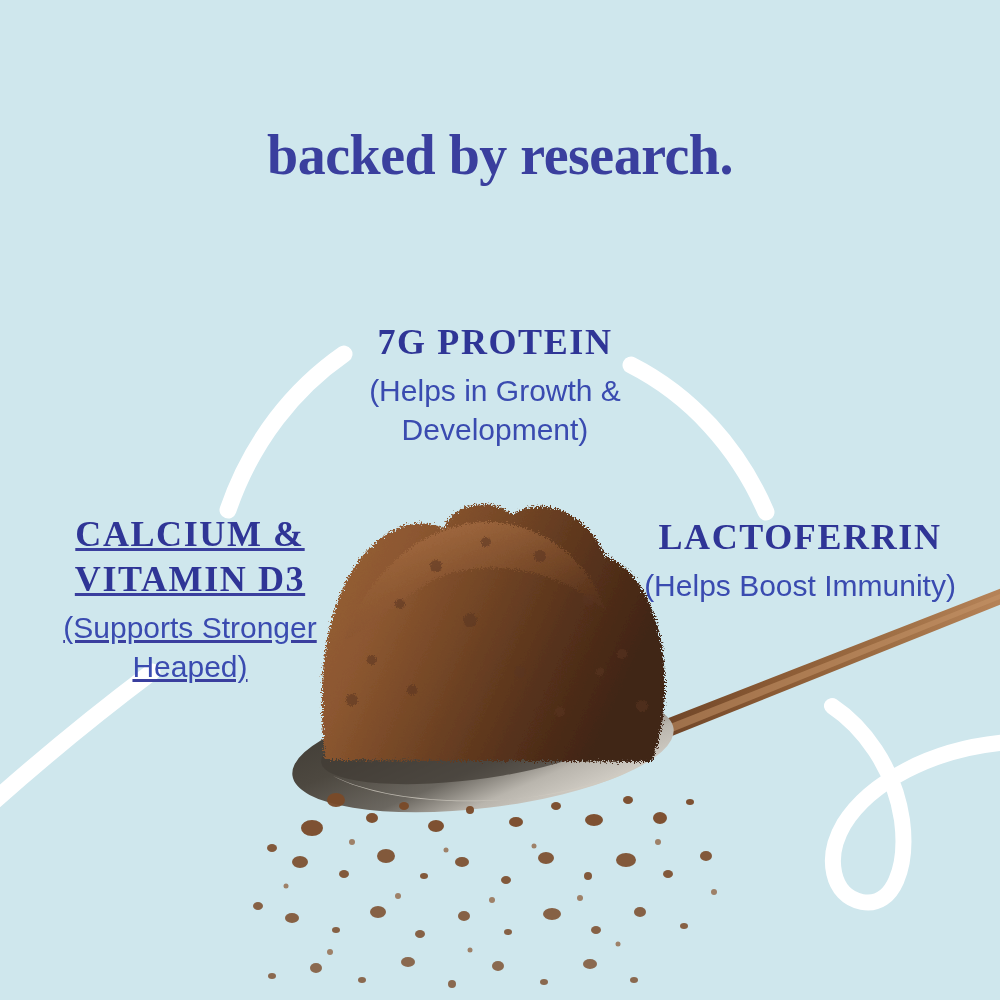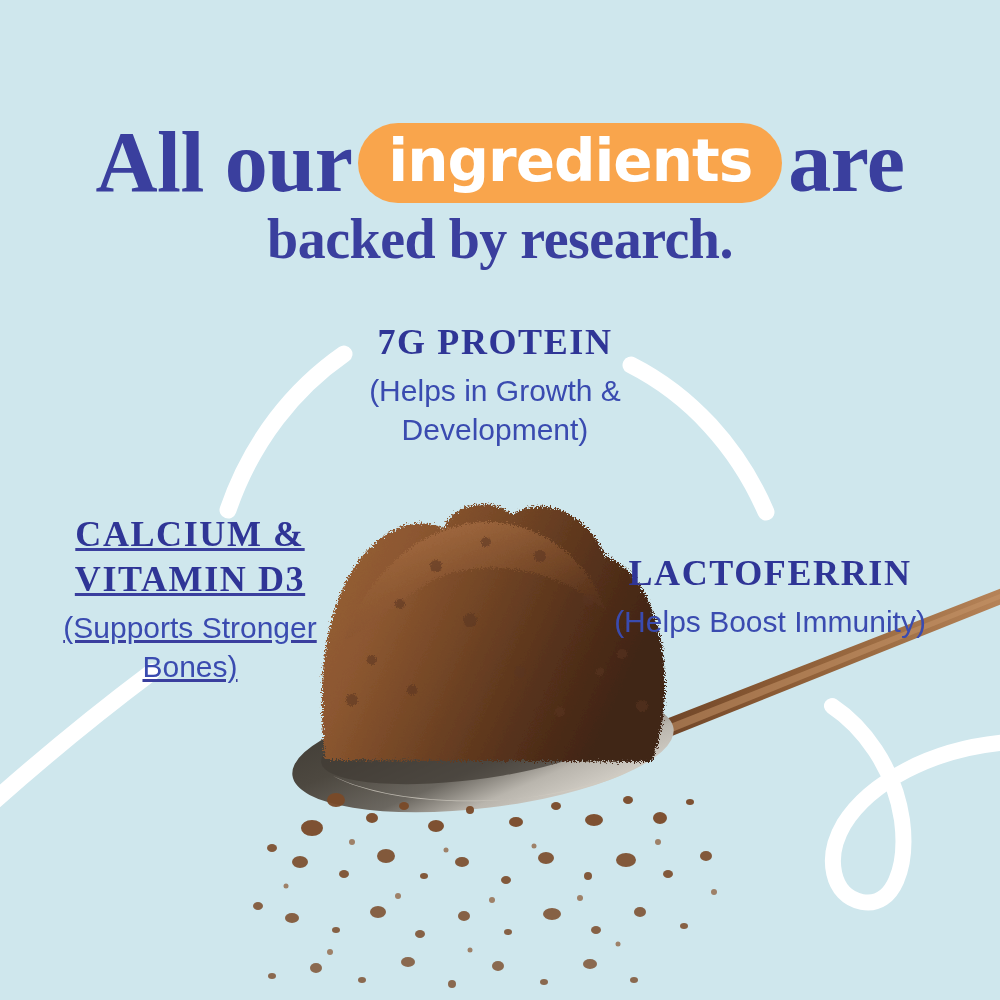--- a/index.html
+++ b/index.html
@@ -105,24 +105,23 @@
     top: 320px;
     width: 300px;
   }
   #callout-calcium {
     left: 45px;
     top: 512px;
     width: 290px;
     text-decoration: underline;
   }
   #callout-lactoferrin {
-    left: 610px;
+    left: 640px;
     top: 515px;
     width: 320px;
-    margin-top: 36px;
   }
 
   
   .photo {
     position: absolute;
     left: 0; top: 0;
     width: 1000px; height: 1000px;
     z-index: 3;
     pointer-events: none;
   }
@@ -144,21 +143,20 @@
     <g fill="none" stroke="#ffffff" stroke-linecap="round">
       <path d="M228 510 C 252 440, 295 388, 344 354" stroke-width="17"></path>
       <path d="M631 365 C 690 395, 738 447, 766 512" stroke-width="17"></path>
       <path d="M-16 810 C 40 760, 96 714, 152 672" stroke-width="17"></path>
       <path d="M1010 742 C 930 748, 869 784, 844 824 C 824 858, 832 896, 862 902
                C 894 908, 908 866, 902 820 C 894 766, 862 726, 832 706" stroke-width="16"></path>
     </g>
   </svg>
 
   <h1 class="headline">
-    <span class="line line-1"><span>All our</span><span class="pill">ingredients</span><span>are</span></span>
     <span class="line line-2">backed by research.</span>
   </h1>
 
   <svg class="photo" viewBox="0 0 1000 1000">
     <defs>
 
       <linearGradient id="moundGrad" x1="0" y1="0" x2="1" y2="0.35">
         <stop offset="0%" stop-color="#9a6235"></stop>
         <stop offset="28%" stop-color="#8c5730"></stop>
         <stop offset="55%" stop-color="#6f4324"></stop>
@@ -307,21 +305,21 @@
     </svg>
     <span class="sr-only">Heaped spoon of brown protein powder with crumbs falling below</span>
 
   <div class="callout" id="callout-protein">
     <p class="title">7G PROTEIN</p>
     <p class="sub">(Helps in Growth &amp; Development)</p>
   </div>
 
   <div class="callout" id="callout-calcium">
     <p class="title">CALCIUM &amp; VITAMIN D3</p>
-    <p class="sub">(Supports Stronger Bones)</p>
+    <p class="sub">(Supports Stronger Heaped)</p>
   </div>
 
   <div class="callout" id="callout-lactoferrin">
     <p class="title">LACTOFERRIN</p>
     <p class="sub">(Helps Boost Immunity)</p>
   </div>
 
 </div>
 
 </body></html>

